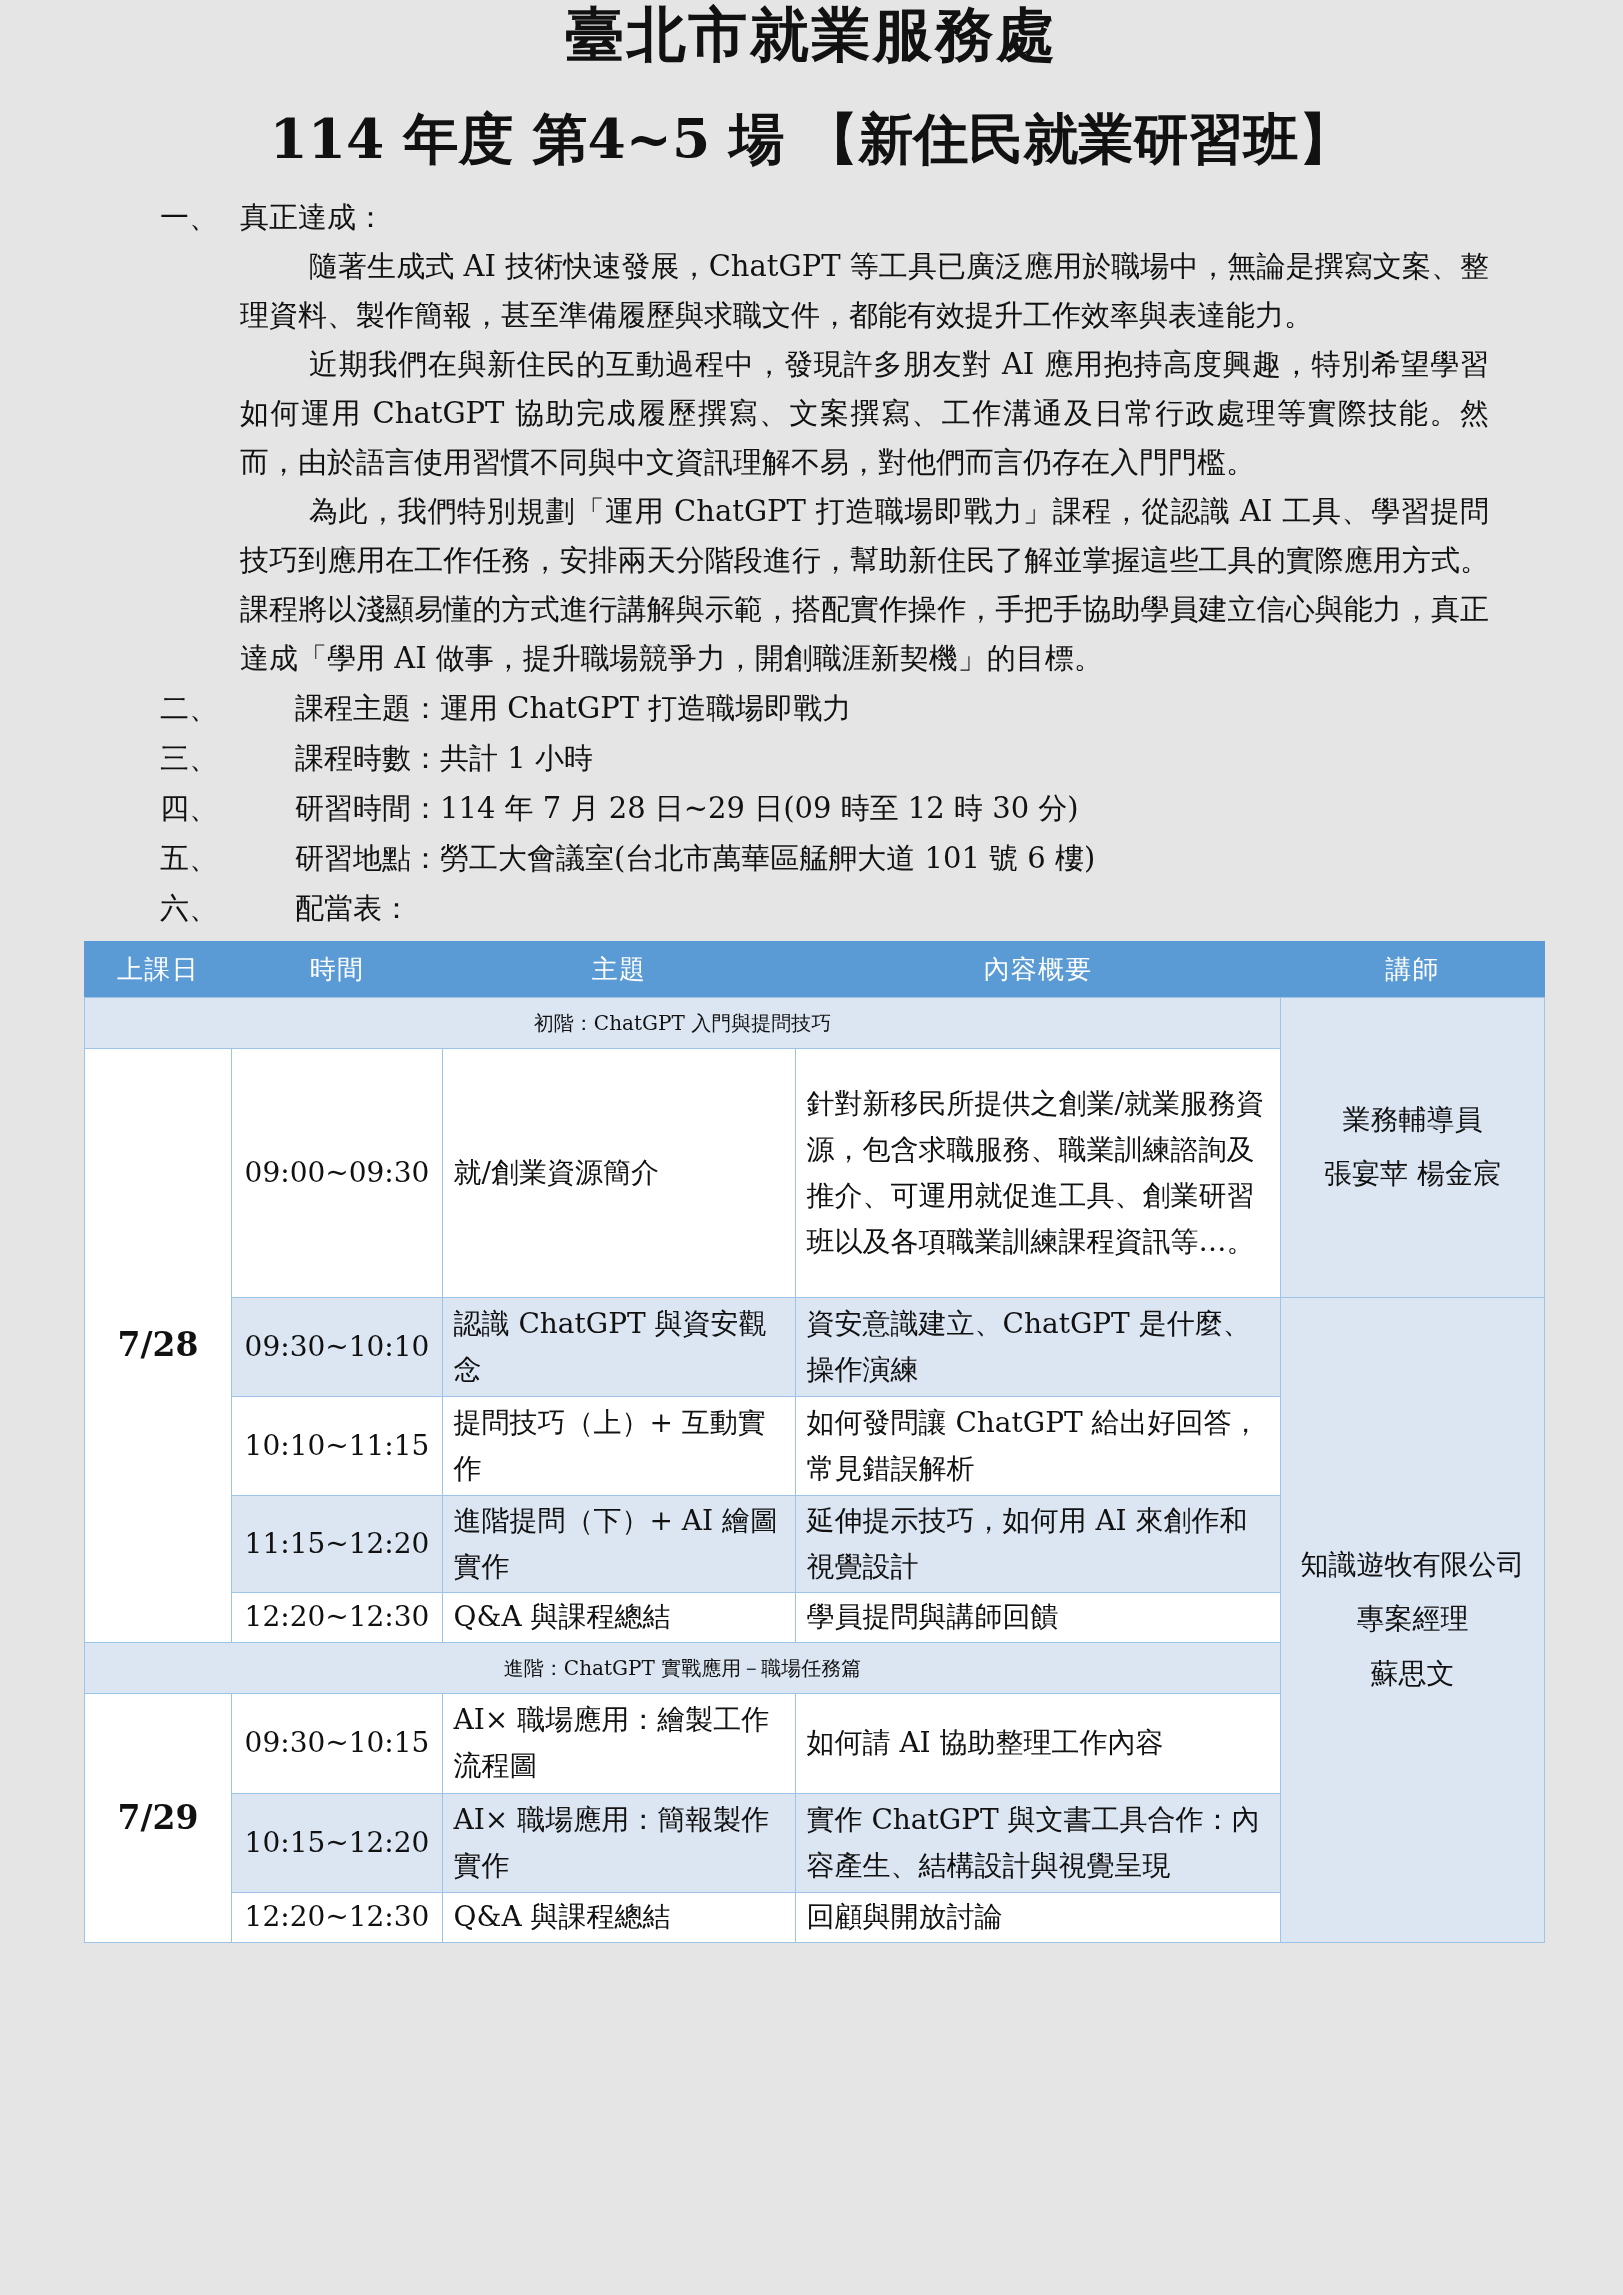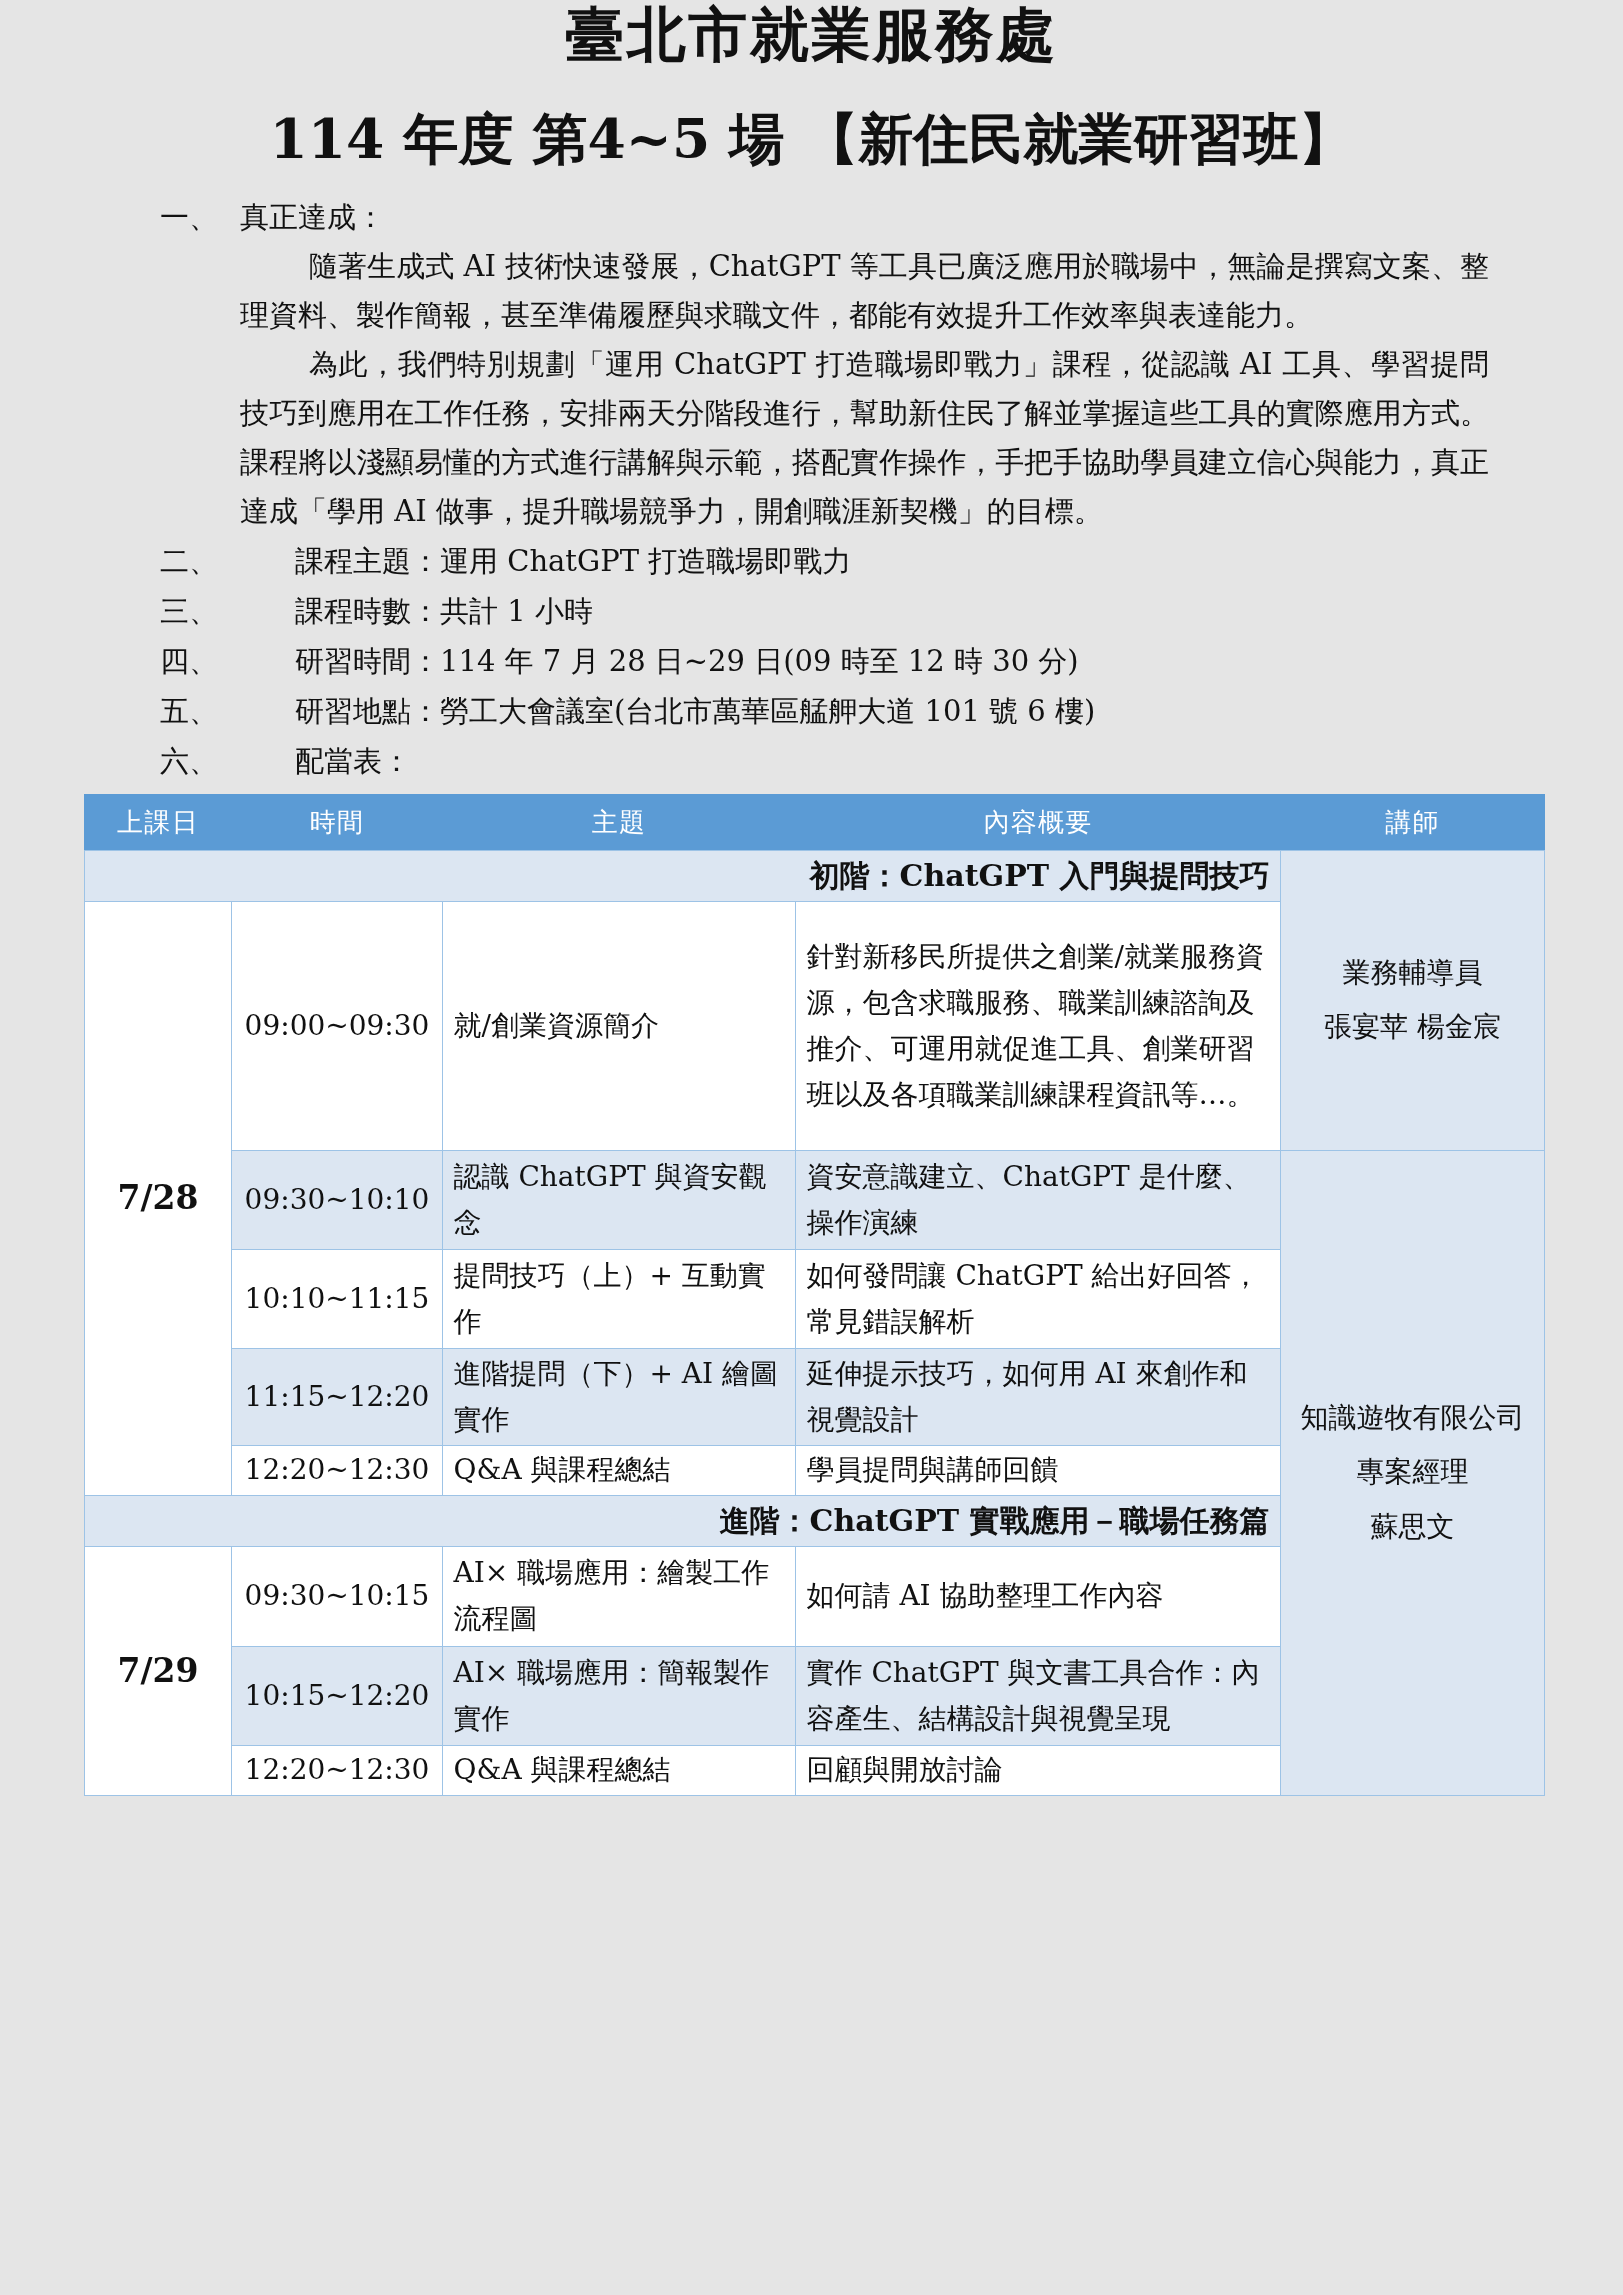--- a/index.html
+++ b/index.html
@@ -79,23 +79,23 @@
   tr.h-header{height:56px;}
   tr.h-section{height:51px;}
   tr.h-tall{height:249px;}
   tr.h-two{height:99px;}
   tr.h-two-s{height:97px;}
   tr.h-one{height:50px;}
   tr.h-two-b{height:100px;}
   .band{background:#dce6f2;}
   .whitebg{background:#ffffff;}
   .section-cell{
-    font-weight:bold;
-    font-size:30px;
-    text-align:right;
+    font-weight:normal;
+    font-size:20px;
+    text-align:center;
     padding-left:9.2px;
   }
   .day-cell{
     text-align:center;
     font-size:33px;
     font-weight:bold;
     background:#ffffff;
   }
   .time-cell{text-align:center;padding-left:2.6px;padding-right:2.6px;}
   .topic-cell,.content-cell{text-align:left;}
@@ -116,20 +116,21 @@
 
   <div class="body-area">
 
     <div class="list-row">
       <span class="list-label">一、</span>
       <span class="list-text">真正達成：</span>
     </div>
 
     <div class="paragraphs">
       <p>隨著生成式 AI 技術快速發展，ChatGPT 等工具已廣泛應用於職場中，無論是撰寫文案、整理資料、製作簡報，甚至準備履歷與求職文件，都能有效提升工作效率與表達能力。</p>
+      <p>近期我們在與新住民的互動過程中，發現許多朋友對 AI 應用抱持高度興趣，特別希望學習如何運用 ChatGPT 協助完成履歷撰寫、文案撰寫、工作溝通及日常行政處理等實際技能。然而，由於語言使用習慣不同與中文資訊理解不易，對他們而言仍存在入門門檻。</p>
       <p>為此，我們特別規劃「運用 ChatGPT 打造職場即戰力」課程，從認識 AI 工具、學習提問技巧到應用在工作任務，安排兩天分階段進行，幫助新住民了解並掌握這些工具的實際應用方式。課程將以淺顯易懂的方式進行講解與示範，搭配實作操作，手把手協助學員建立信心與能力，真正達成「學用 AI 做事，提升職場競爭力，開創職涯新契機」的目標。</p>
     </div>
 
     <div class="list-row">
       <span class="list-label wide">二、</span>
       <span class="list-text">課程主題：運用 ChatGPT 打造職場即戰力</span>
     </div>
     <div class="list-row">
       <span class="list-label wide">三、</span>
       <span class="list-text">課程時數：共計 1 小時</span>

